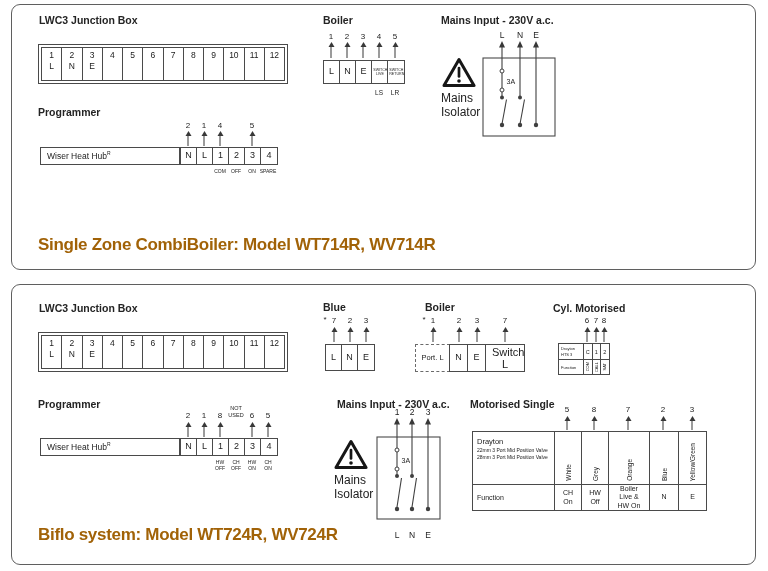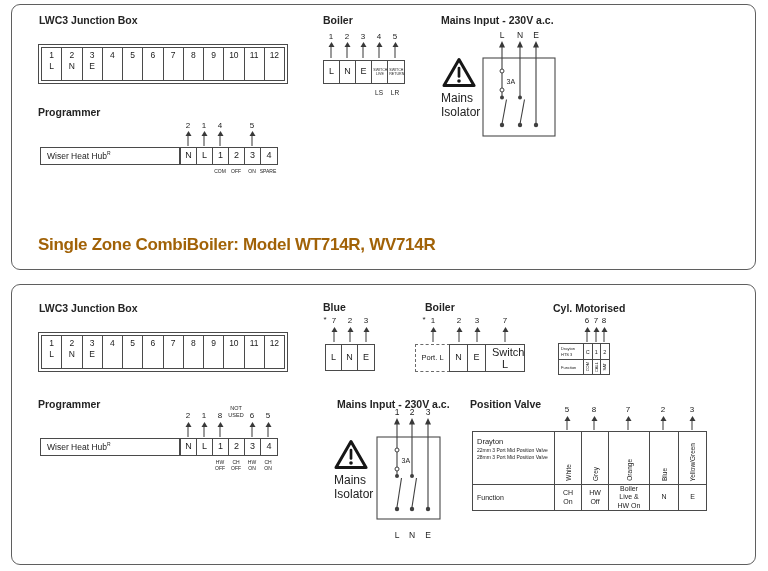--- a/index.html
+++ b/index.html
@@ -463,21 +463,21 @@
     <circle class="dot" cx="38" cy="71" r="2"></circle>
     <line class="wire" x1="42.5" y1="73" x2="38" y2="102"></line>
     <circle class="dot" cx="38" cy="104" r="2.2"></circle>
     <line class="wire" x1="54" y1="32" x2="54" y2="102"></line>
     <circle class="dot" cx="54" cy="104" r="2.2"></circle>
     <text x="23" y="133" text-anchor="middle">L</text>
     <text x="38" y="133" text-anchor="middle">N</text>
     <text x="54" y="133" text-anchor="middle">E</text>
   </svg>
 
-  <div class="slabel" style="left:458px;top:113px">Position Valve</div>
+  <div class="slabel" style="left:458px;top:113px">Motorised Single</div>
   <div class="num" style="left:555px;top:120px">5</div>
   <div class="num" style="left:582px;top:120px">8</div>
   <div class="num" style="left:616px;top:120px">7</div>
   <div class="num" style="left:651px;top:120px">2</div>
   <div class="num" style="left:680px;top:120px">3</div>
   <div class="arr" style="left:555px;top:131px;height:14px">
       <i class="ah"></i>
       <i class="as"></i>
     </div>
   <div class="arr" style="left:582px;top:131px;height:14px">
@@ -524,13 +524,14 @@
     <div class="g v-c">
         <span style="width:15px;display:block">HW Off</span>
       </div>
     <div class="g v-c">
         <span style="width:26px;display:block">Boiler Live &amp; HW On</span>
       </div>
     <div class="g v-c">N</div>
     <div class="g v-c">E</div>
   </div>
 
+  <div class="ptitle" style="left:26px;top:240px">Biflo system: Model WT724R, WV724R</div>
 </div>
 
 </body></html>

